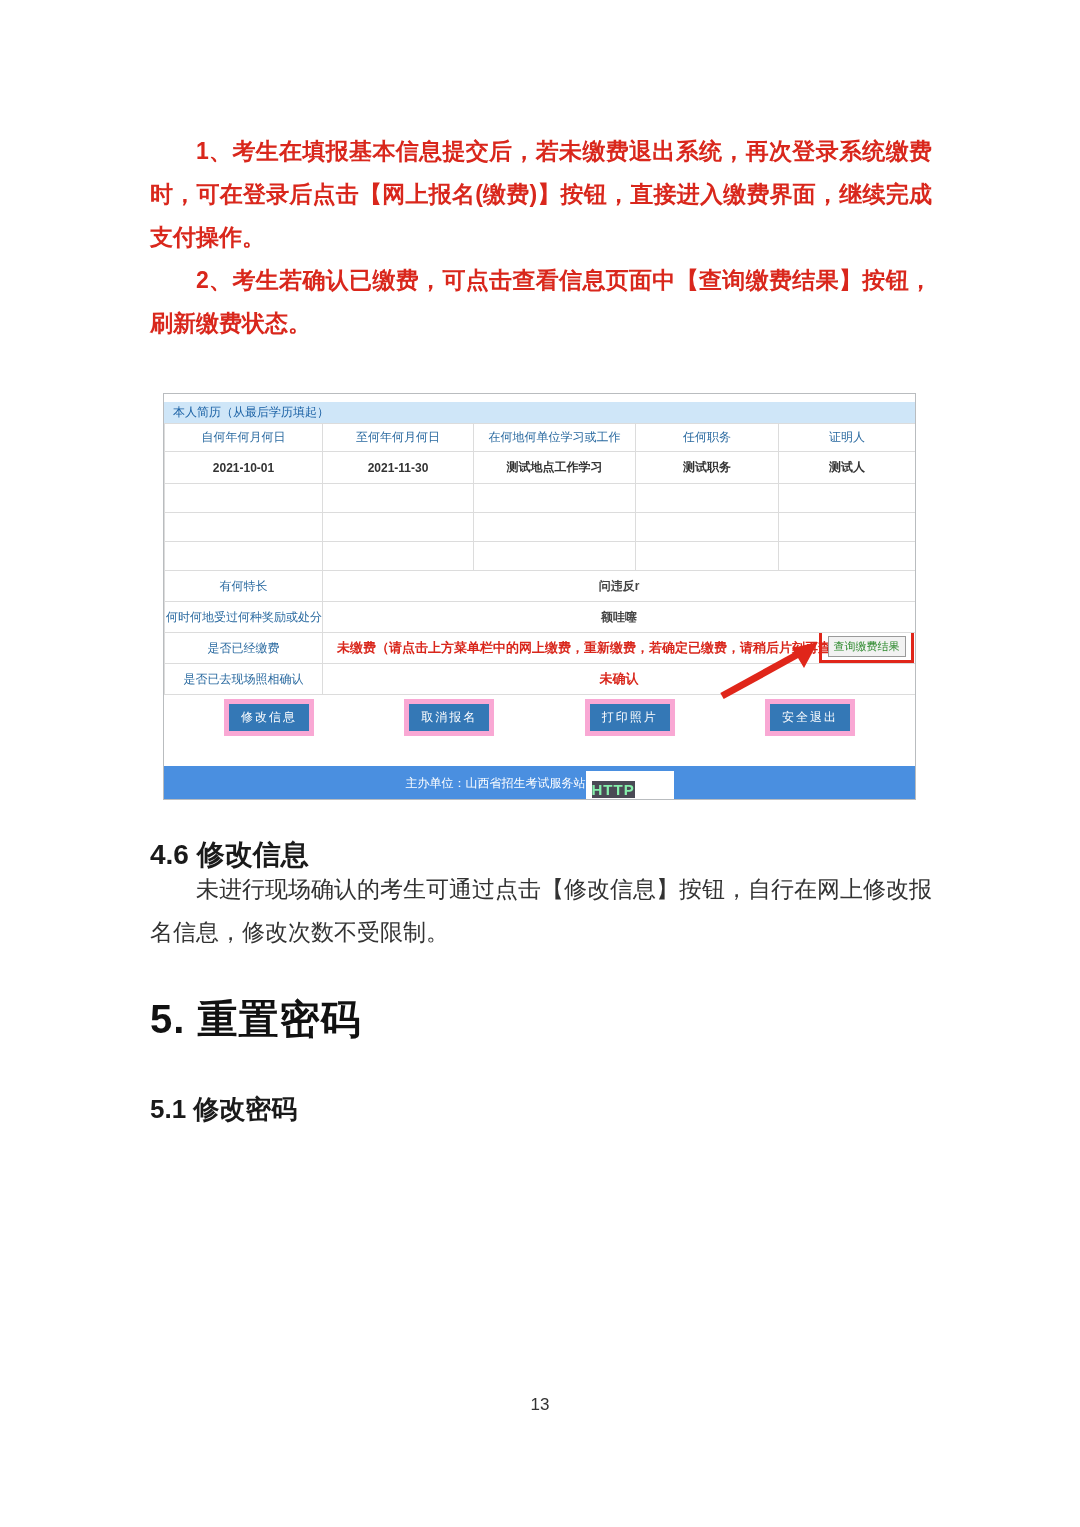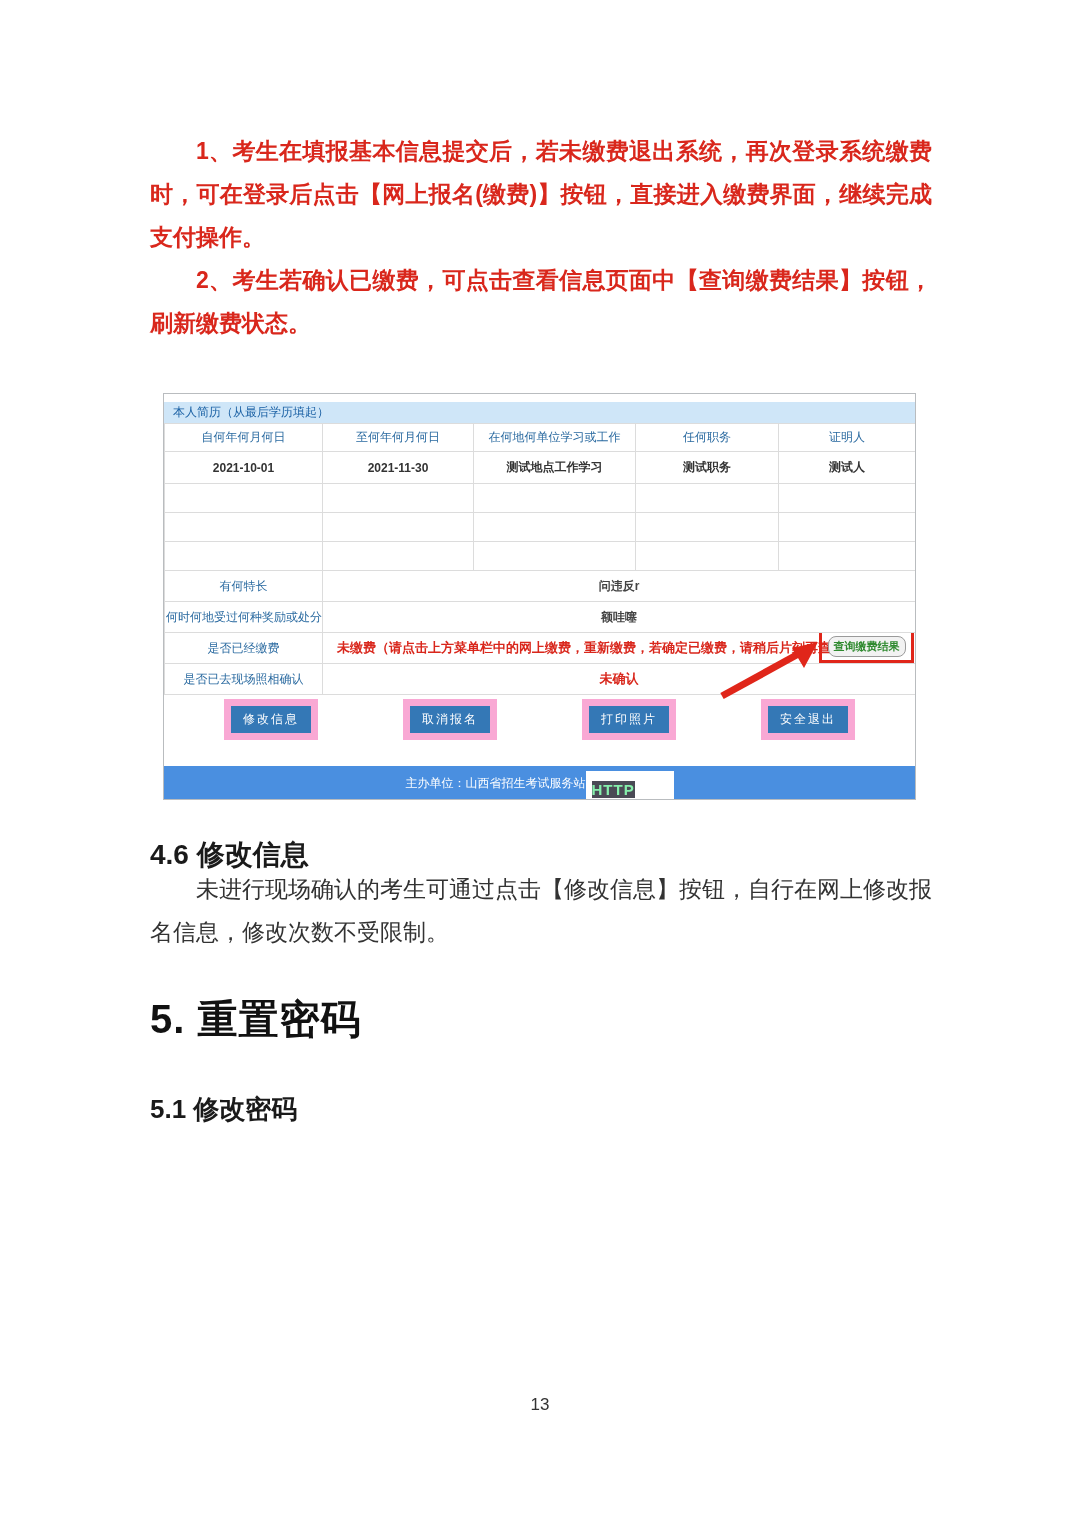--- a/index.html
+++ b/index.html
@@ -40,30 +40,30 @@
     color:#d9271c;font-weight:700;font-size:13px;text-align:left !important;
     padding-left:14px;position:relative;white-space:nowrap;
   }
   .redbox{
     position:absolute;right:1px;top:-3px;width:95px;height:33px;
     border:3px solid #e0261a;box-sizing:border-box;
     display:flex;align-items:center;justify-content:center;background:transparent;
   }
   .qbtn{
     background:#f2f2f2;border:1px solid #9a9a9a;color:#2f8a2f;
-    font-size:11px;font-weight:700;padding:2px 5px;border-radius:8px;
+    font-size:11px;font-weight:400;padding:2px 5px;border-radius:0;
     font-family:"Liberation Sans",sans-serif;
   }
   td.confirmval{color:#d9271c;font-weight:700;font-size:13px;}
   .btnrow{
     position:absolute;left:0;top:305px;width:100%;
     display:flex;justify-content:space-between;padding:0 60px;box-sizing:border-box;
   }
   .bluebtn{
-    background:#3478b6;color:#ffffff;border:7px solid #f9a8d4;
+    background:#3478b6;color:#ffffff;border:5px solid #f9a8d4;
     font-size:12px;padding:5px 12px;min-width:72px;letter-spacing:2px;
     font-family:"Liberation Sans",sans-serif;
   }
   .shot-footer{
     position:absolute;left:0;top:372px;width:100%;height:35px;
     background:#4a8fe0;color:#ffffff;
     display:flex;align-items:center;justify-content:center;font-size:12px;
   }
   .http-badge{
     width:88px;height:40px;background:#ffffff;margin-top:14px;

